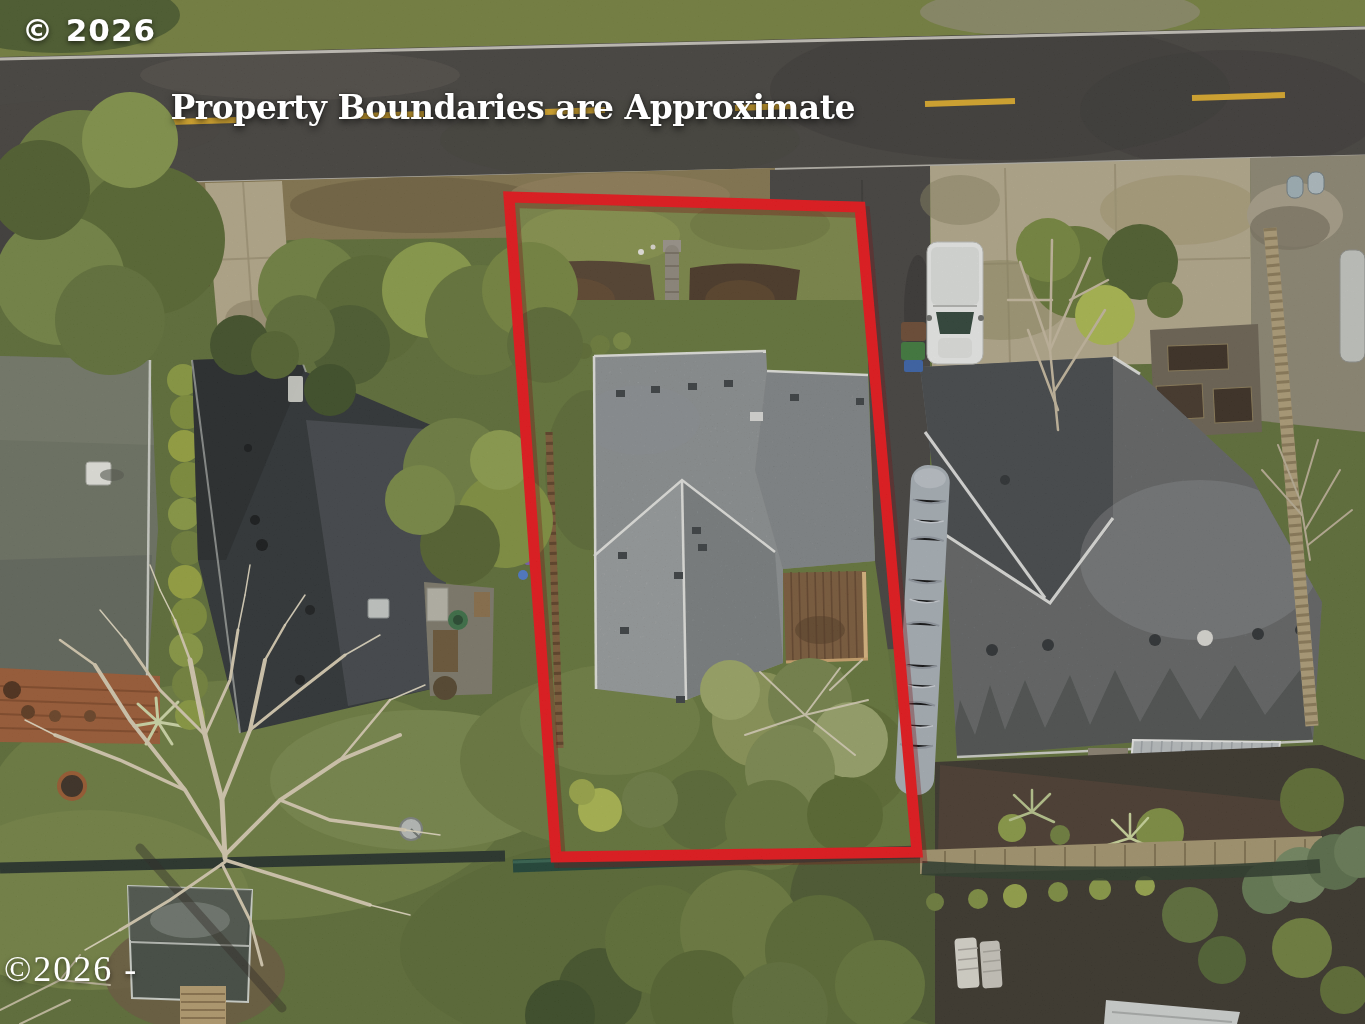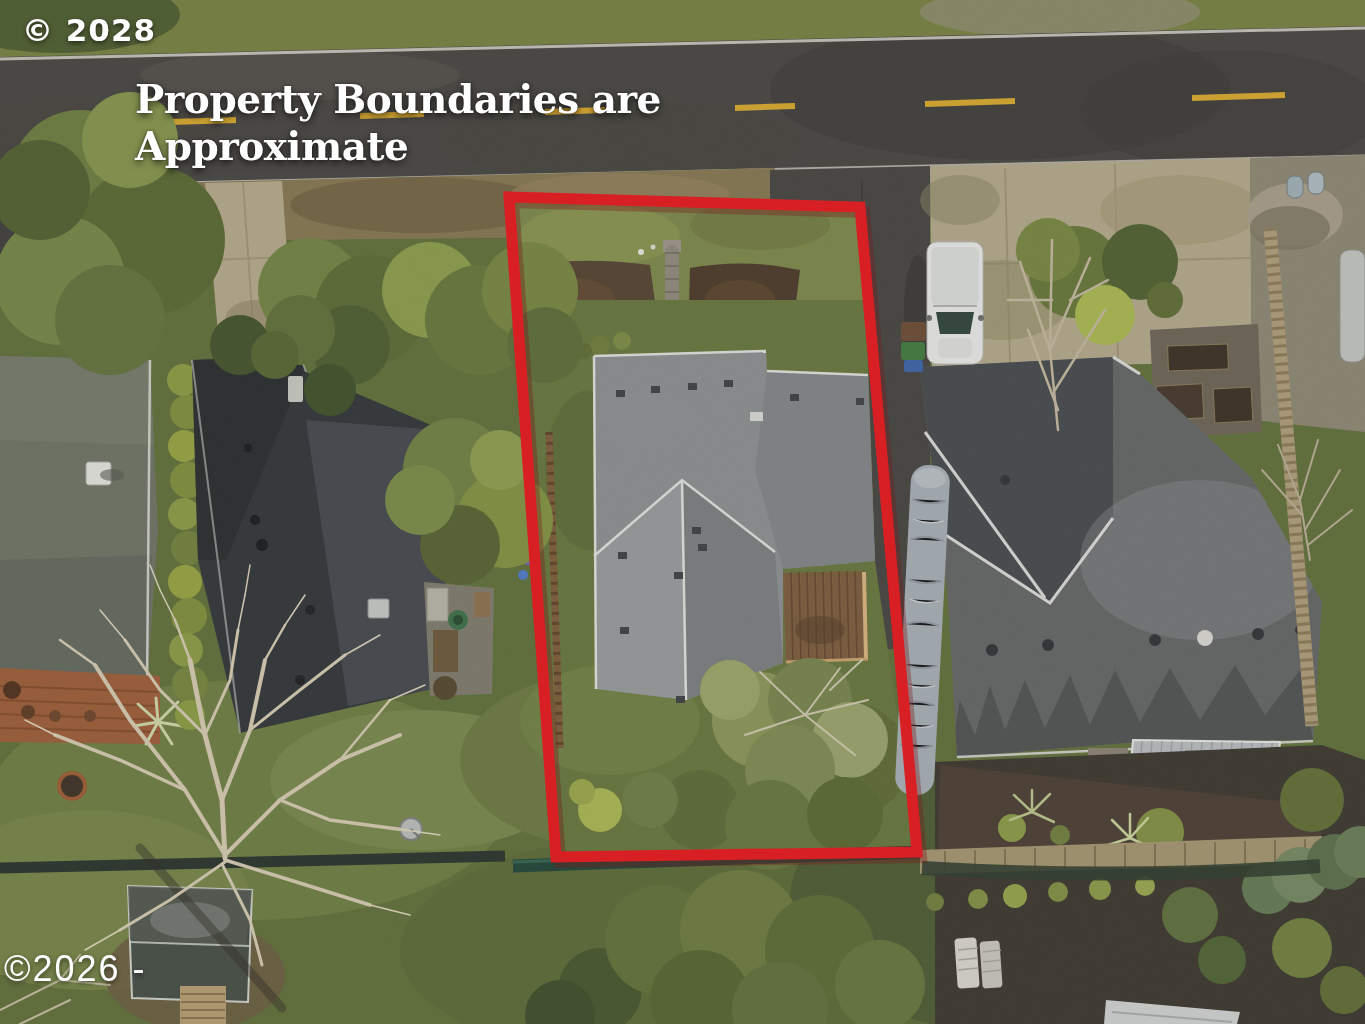--- a/index.html
+++ b/index.html
@@ -1,27 +1,27 @@
 <!DOCTYPE html>
 <html><head>
 <meta charset="utf-8">
 <style>
   html,body{margin:0;padding:0;background:#222;}
   #stage{position:relative;width:1365px;height:1024px;overflow:hidden;
          font-family:"DejaVu Sans",sans-serif;}
   #stage svg{position:absolute;left:0;top:0;display:block;}
   .overlay{position:absolute;color:#fff;pointer-events:none;}
-  #disclaimer{left:135px;top:76px;width:720px;text-align:left;
+  #disclaimer{left:135px;top:84px;width:720px;text-align:right;
     font-family:"DejaVu Serif","Liberation Serif",serif;font-weight:700;
-    font-size:39px;line-height:47px;letter-spacing:-0.5px;
+    font-size:33px;line-height:47px;letter-spacing:-0.5px;
     text-shadow:0 3px 7px rgba(0,0,0,.65),0 0 2px rgba(0,0,0,.5);}
   #wm-tl{left:22px;top:12px;font-family:"DejaVu Sans","Liberation Sans",sans-serif;
     font-weight:700;font-size:31px;letter-spacing:1px;
     text-shadow:0 2px 5px rgba(0,0,0,.6);}
-  #wm-bl{left:4px;top:948px;font-family:Liberation Sans, sans-serif;
+  #wm-bl{left:4px;top:948px;font-family:Liberation Serif, serif;
     font-weight:400;font-size:36px;letter-spacing:2px;
     text-shadow:0 2px 5px rgba(0,0,0,.55);}
 </style>
 </head>
 <body>
 
 <div id="stage">
 <svg width="1365" height="1024" viewBox="0 0 1365 1024">
 <defs>
   <filter id="grainD" x="0%" y="0%" width="100%" height="100%">
@@ -620,15 +620,15 @@
   <polygon points="509,197 860,207 917,852 556,857" fill="none" stroke="#e8161b" stroke-width="11" stroke-linejoin="miter"></polygon>
 </g>
 
 <rect x="0" y="0" width="1365" height="1024" filter="url(#grainD)" opacity="0.07"></rect>
 <rect x="0" y="0" width="1365" height="1024" filter="url(#grainL)" opacity="0.05"></rect>
 </svg>
 
 <div id="disclaimer" class="overlay">
   <div>Property Boundaries are Approximate</div>
 </div>
-<div id="wm-tl" class="overlay">© 2028</div>
+<div id="wm-tl" class="overlay">© 2026</div>
 <div id="wm-bl" class="overlay">©2026 -</div>
 </div>
 
 </body></html>

